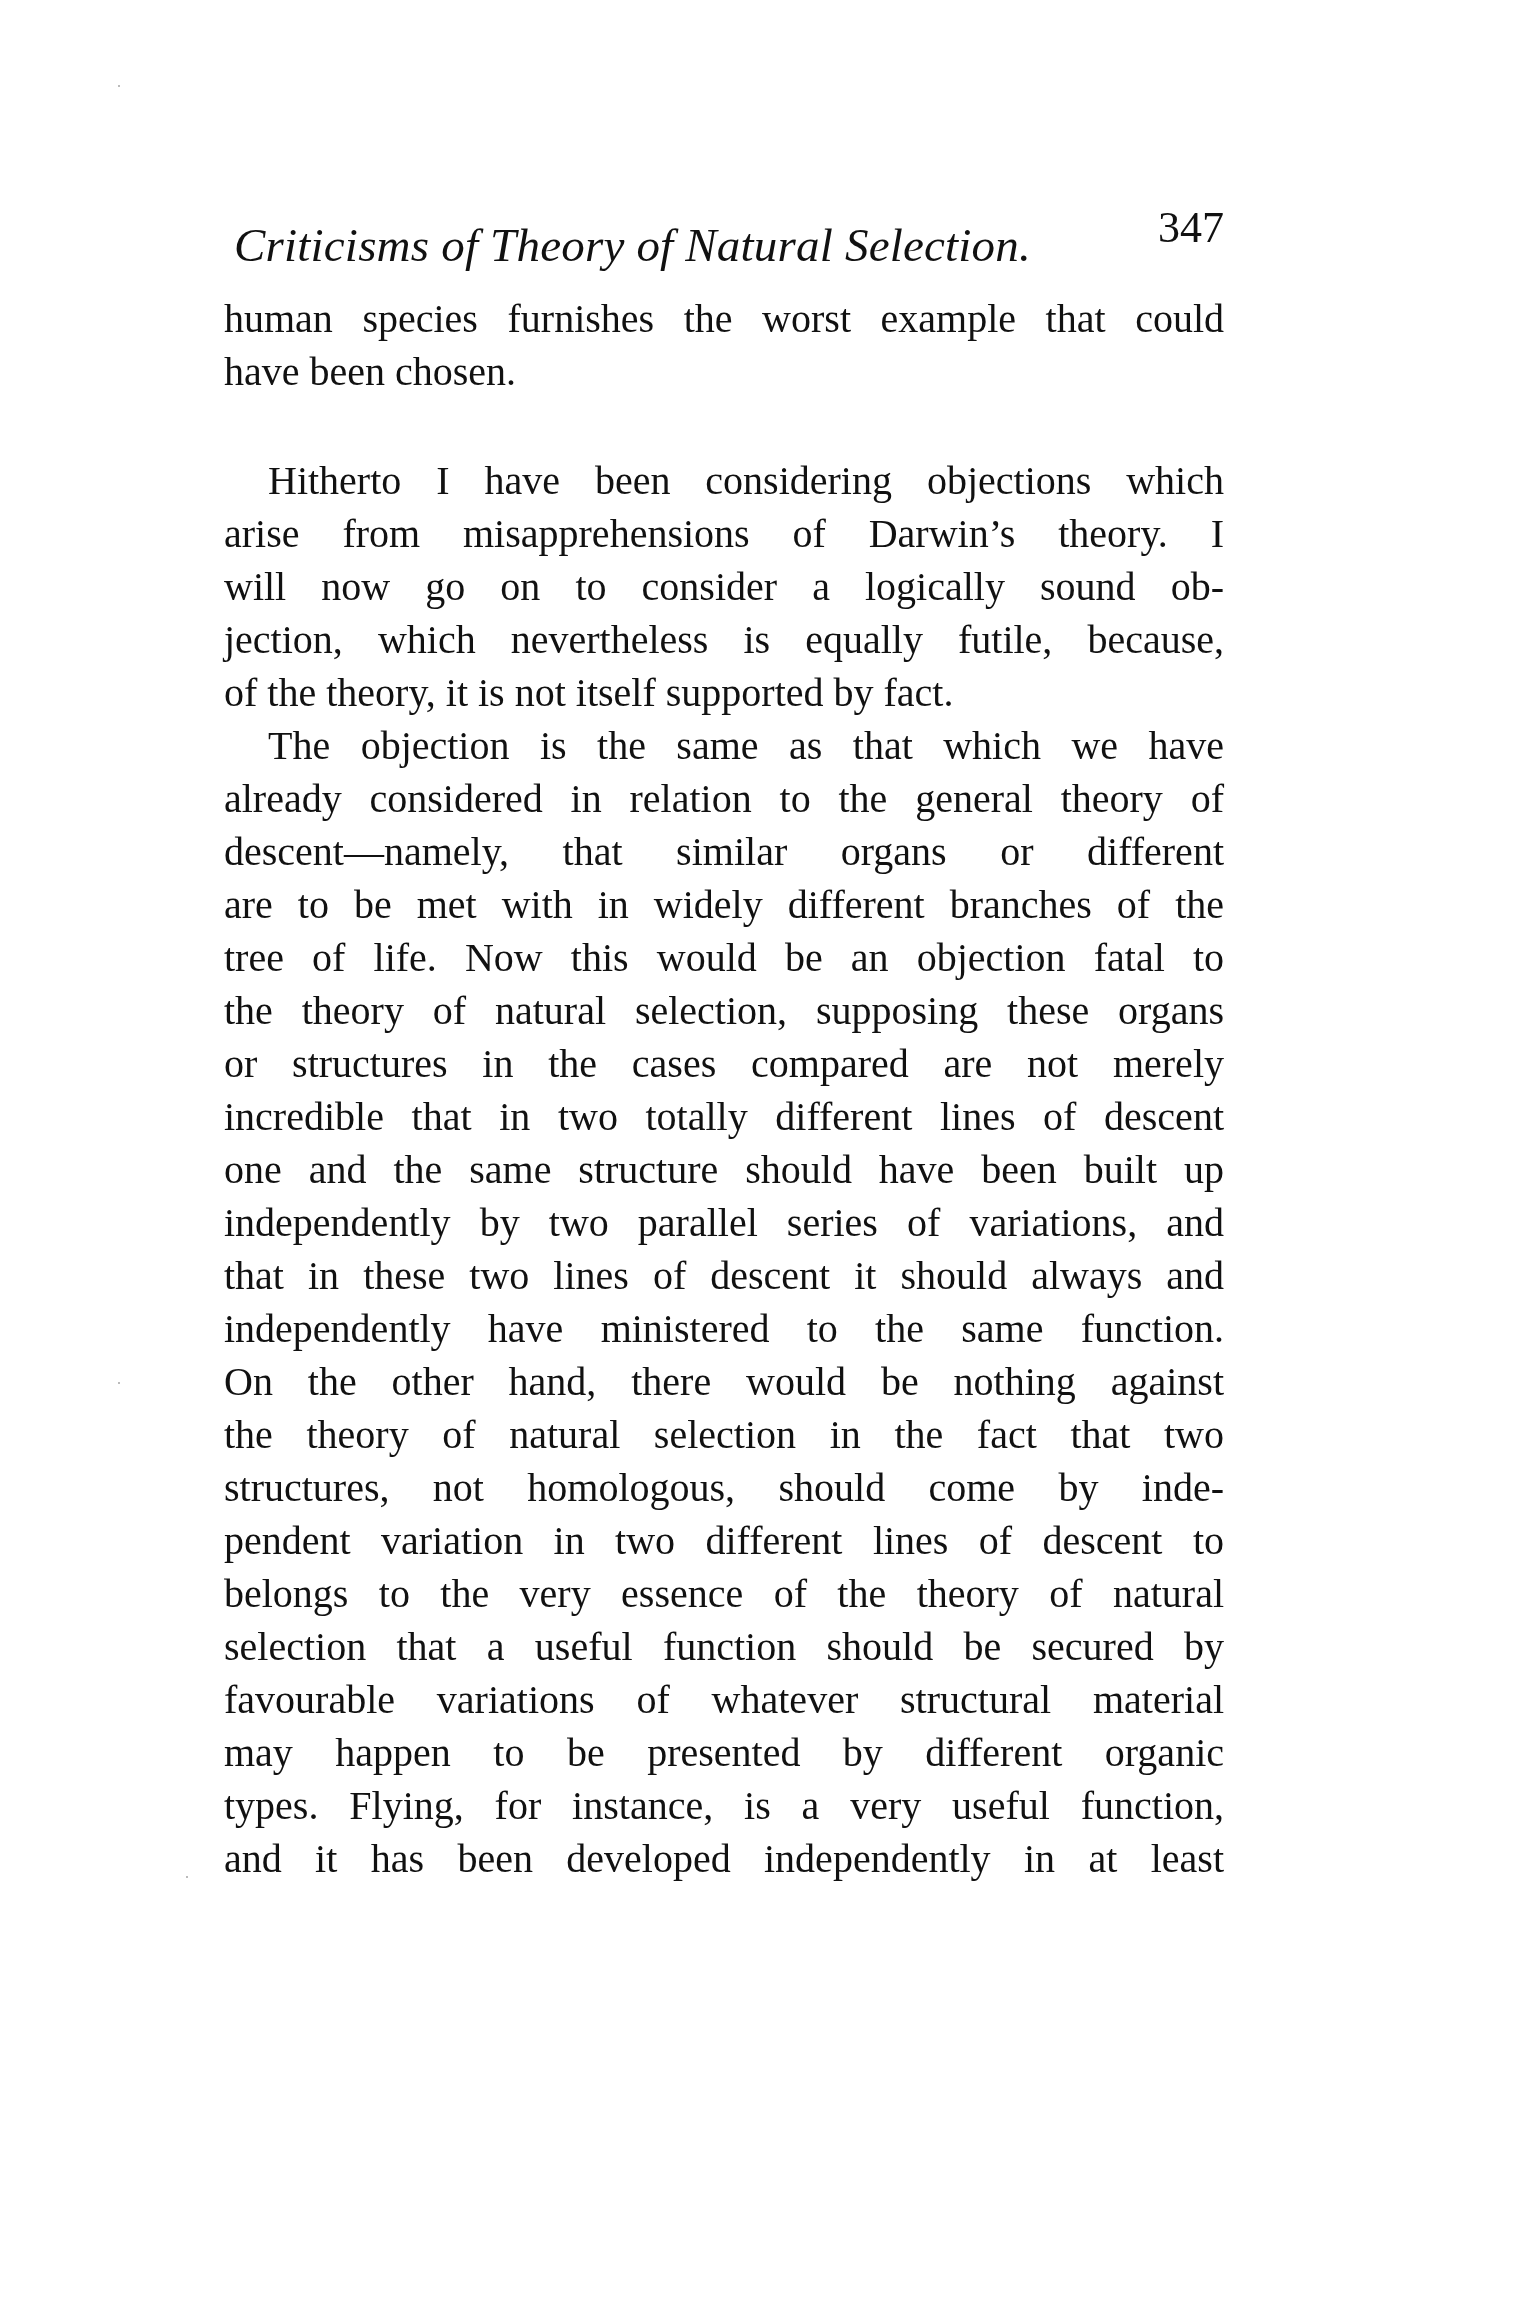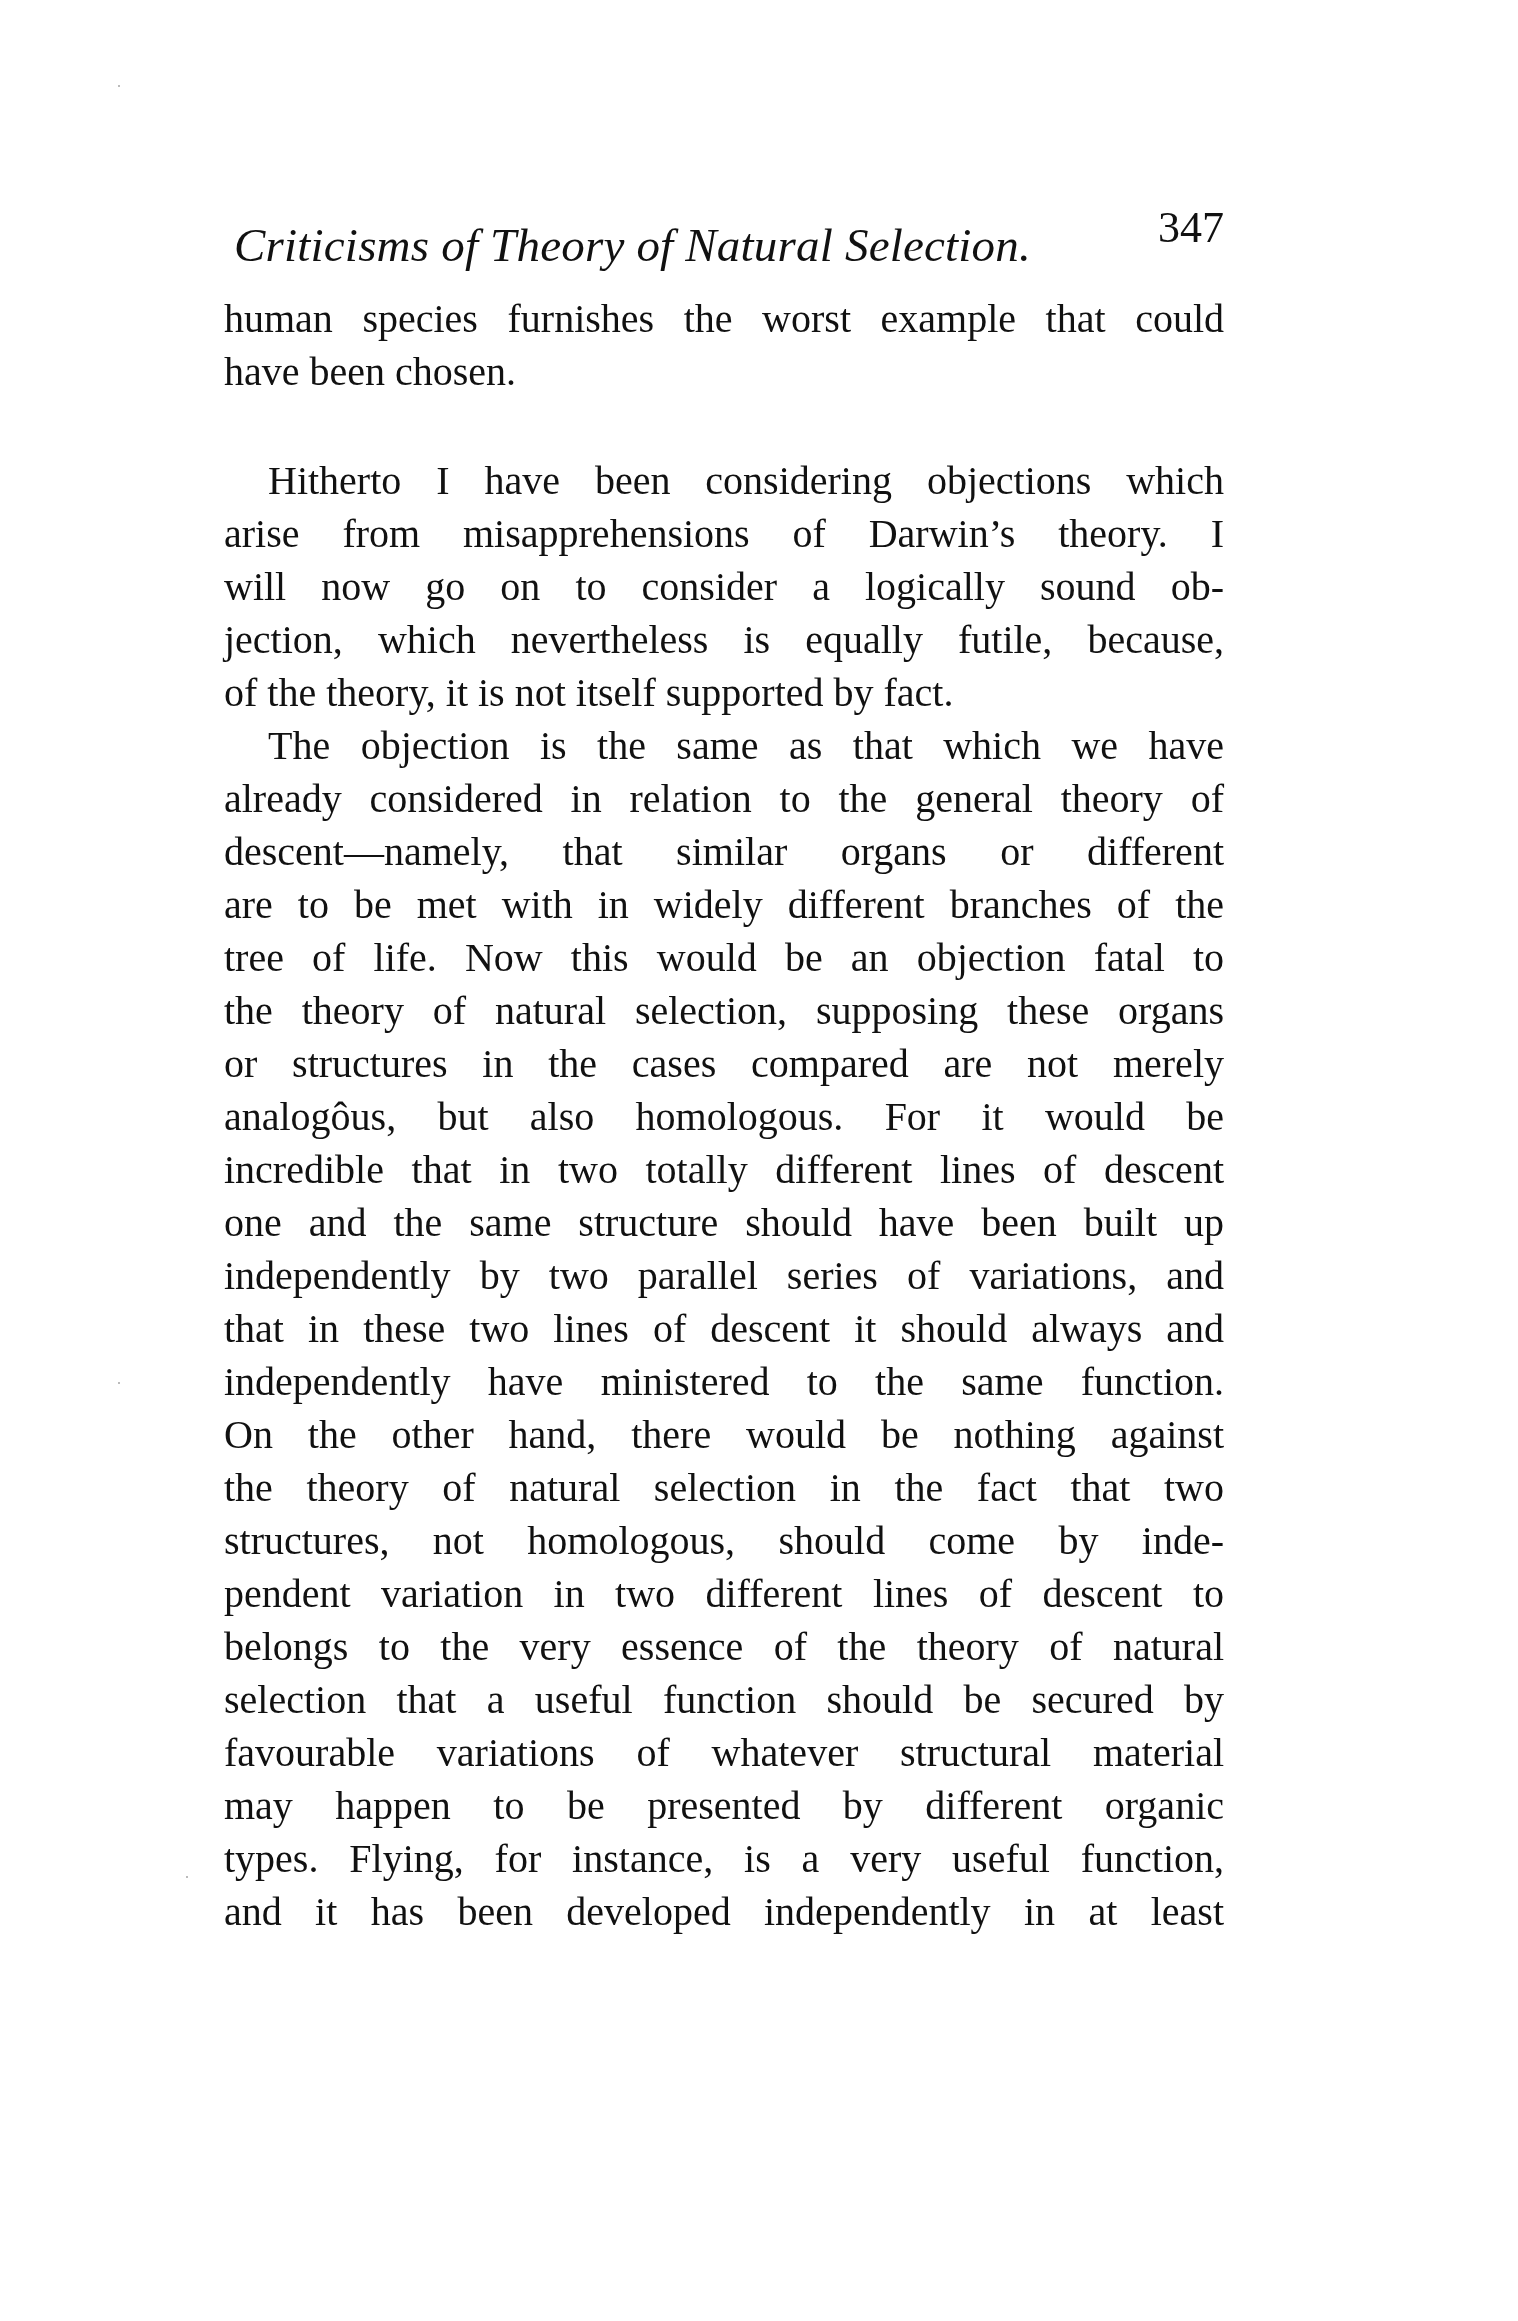--- a/index.html
+++ b/index.html
@@ -105,21 +105,20 @@
         <span class="line last">of the theory, it is not itself supported by fact.</span>
       </div>
       <div>
         <span class="line indent">The objection is the same as that which we have</span>
         <span class="line">already considered in relation to the general theory of</span>
         <span class="line">descent—namely, that similar organs or different</span>
         <span class="line">are to be met with in widely different branches of the</span>
         <span class="line">tree of life. Now this would be an objection fatal to</span>
         <span class="line">the theory of natural selection, supposing these organs</span>
         <span class="line">or structures in the cases compared are not merely</span>
-        <span class="line">analogôus, but also homologous. For it would be</span>
         <span class="line">incredible that in two totally different lines of descent</span>
         <span class="line">one and the same structure should have been built up</span>
         <span class="line">independently by two parallel series of variations, and</span>
         <span class="line">that in these two lines of descent it should always and</span>
         <span class="line">independently have ministered to the same function.</span>
         <span class="line">On the other hand, there would be nothing against</span>
         <span class="line">the theory of natural selection in the fact that two</span>
         <span class="line"><span>structures, </span><span class="ital">not</span><span> homologous, should come by inde-</span></span>
         <span class="line">pendent variation in two different lines of descent to</span>
         <span class="line">belongs to the very essence of the theory of natural</span>

